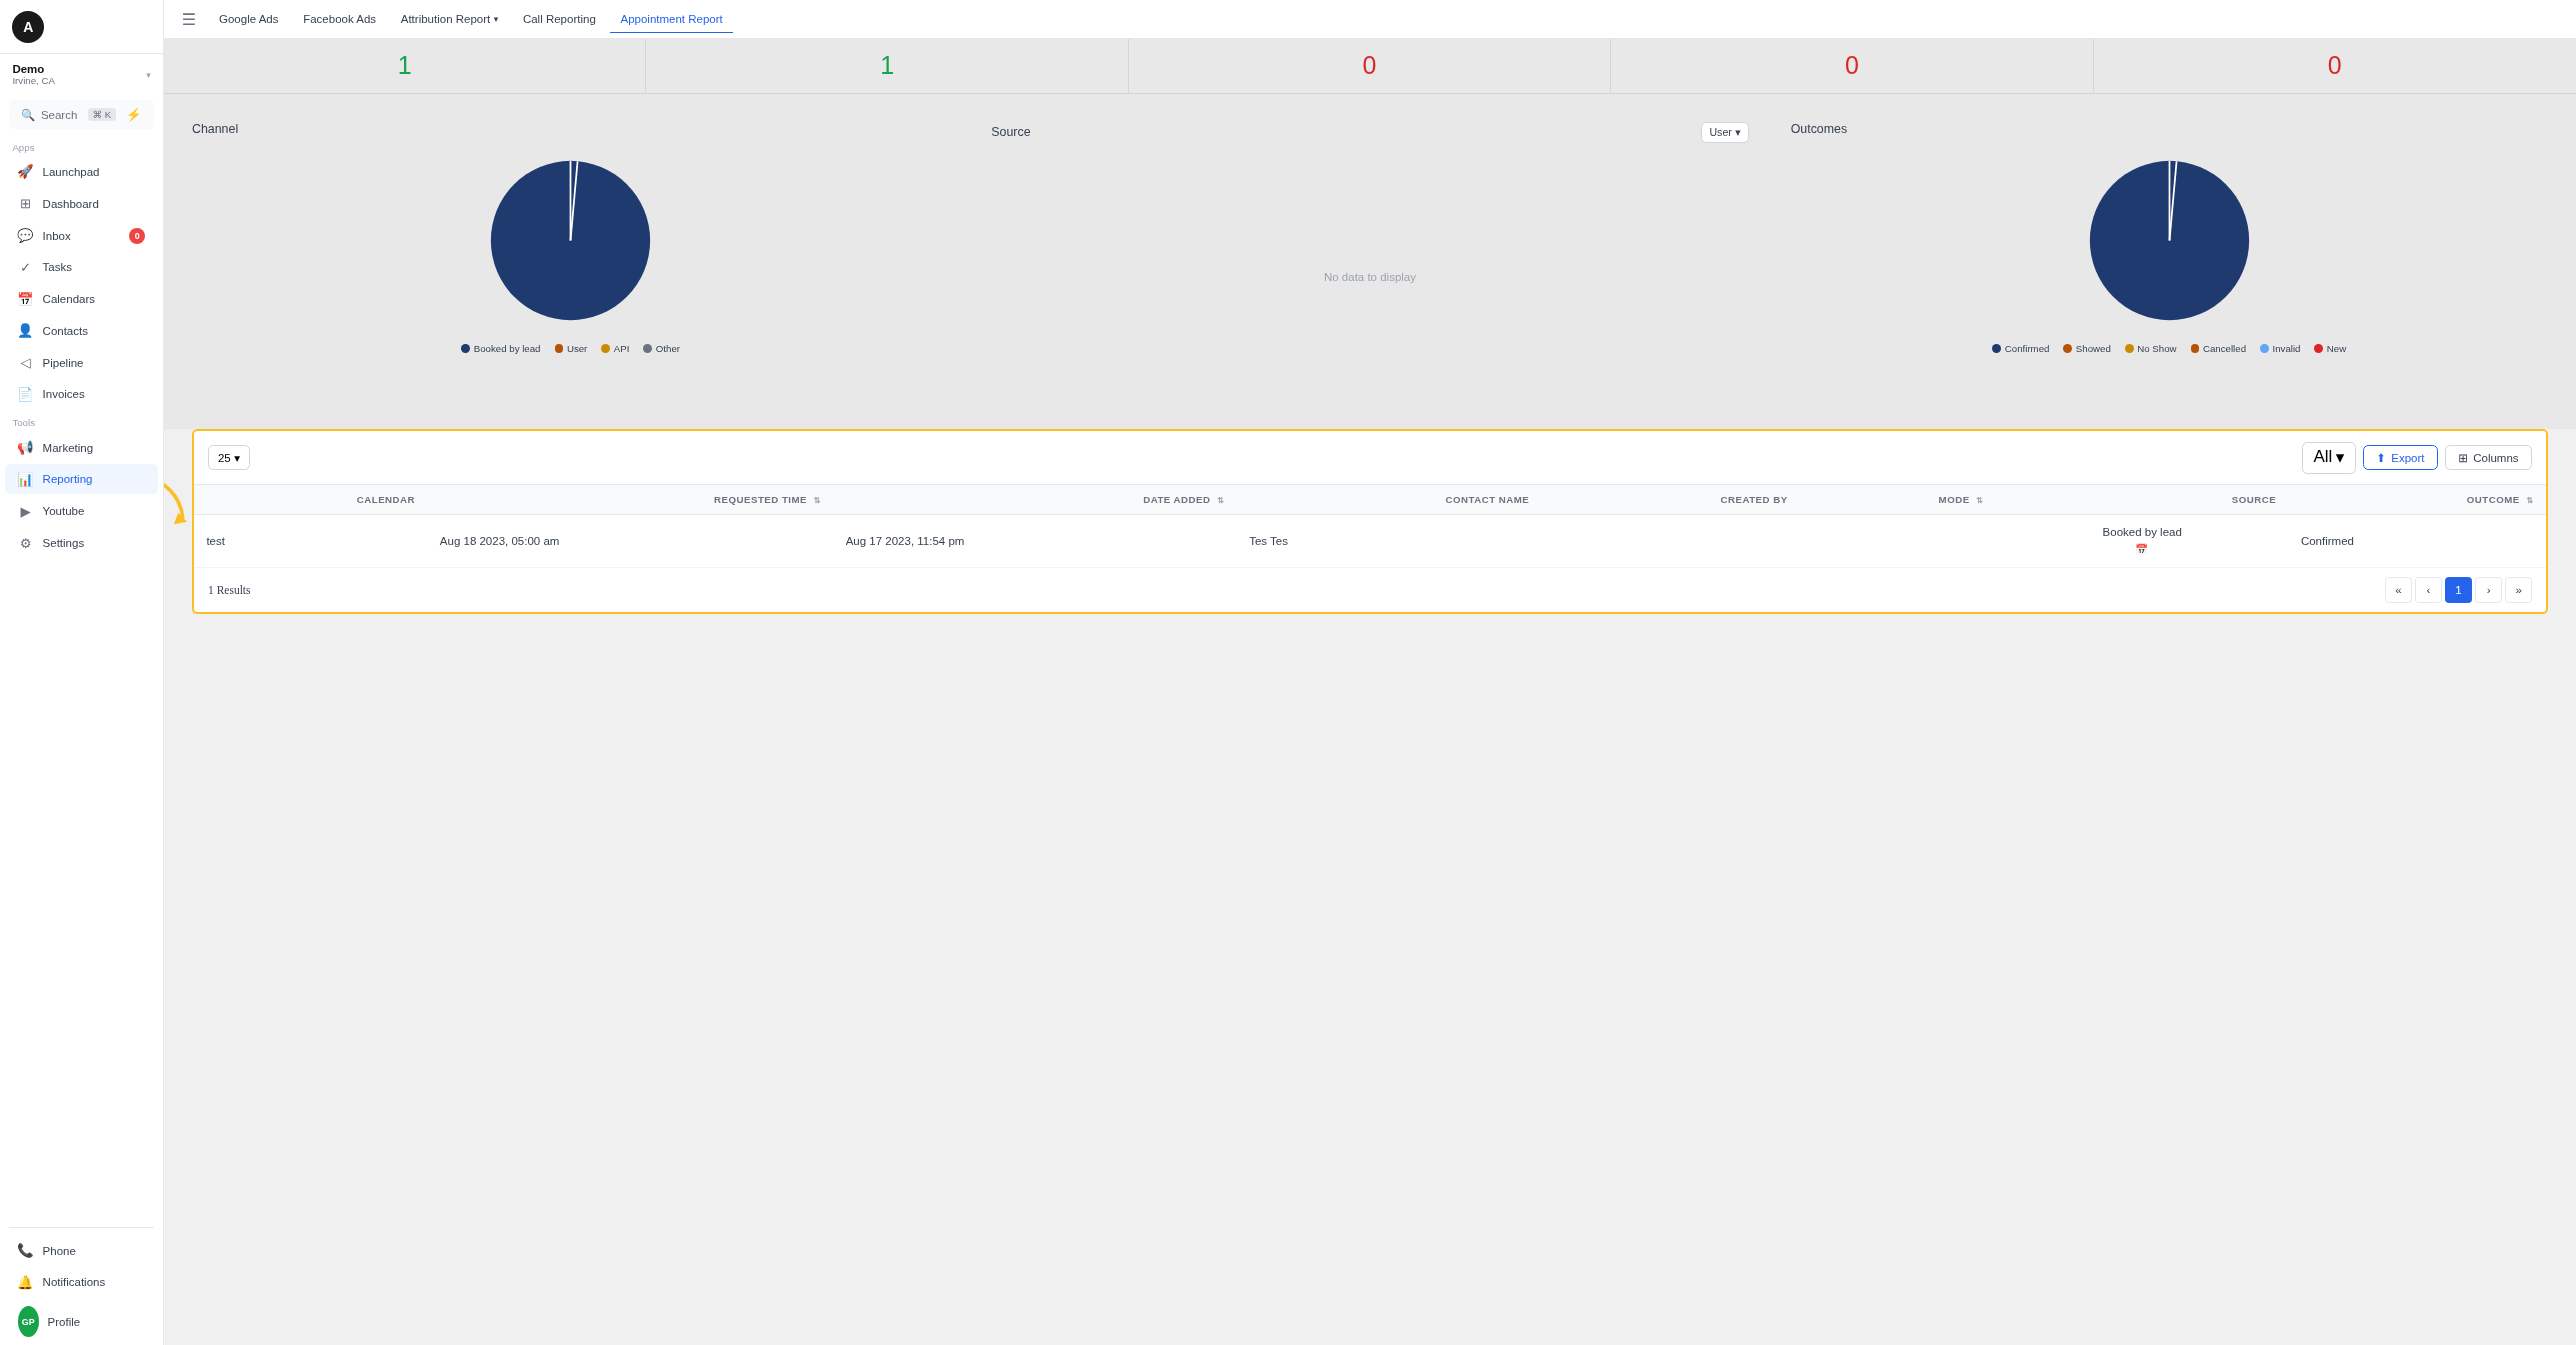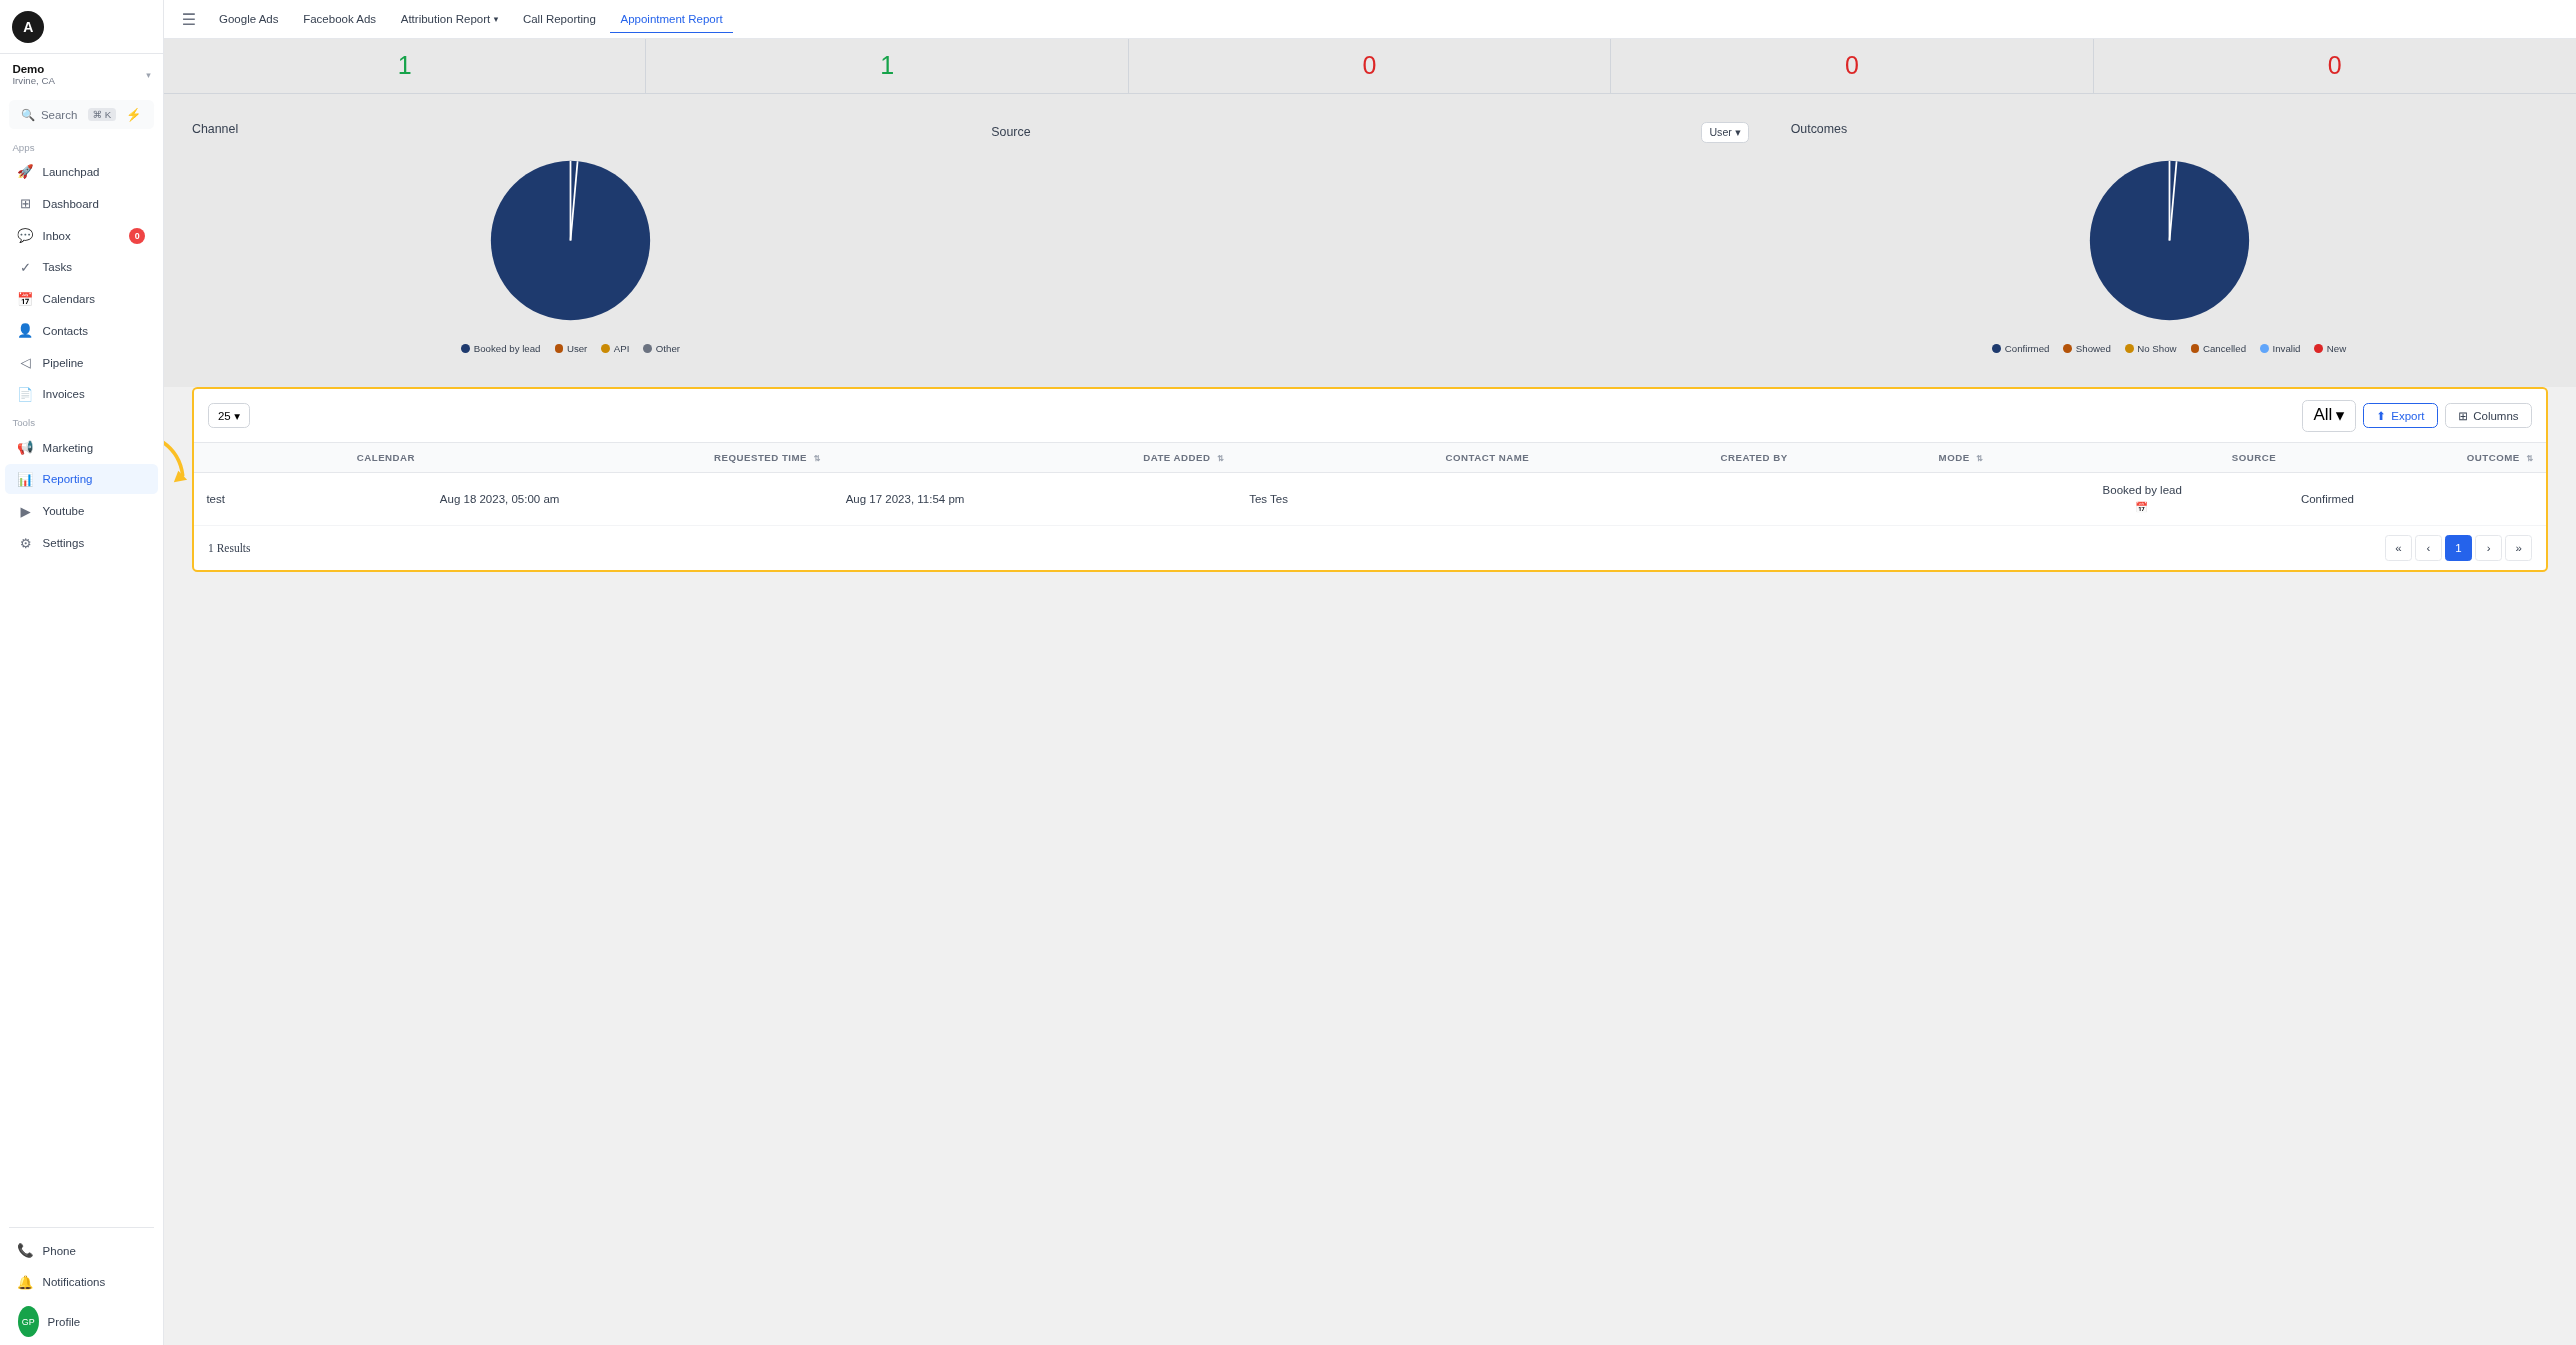--- a/index.html
+++ b/index.html
@@ -309,21 +309,21 @@
 
   <div class="sidebar-item">
     <span class="sidebar-item-icon">📞</span>
     <span>Phone</span>
   </div>
   <div class="sidebar-item">
     <span class="sidebar-item-icon">🔔</span>
     <span>Notifications</span>
   </div>
   <div class="sidebar-item">
-    <div style="width:21px;height:31px;background:#16a34a;border-radius:50%;display:flex;align-items:center;justify-content:center;color:#fff;font-size:8.9px;font-weight:400;">GP</div>
+    <div style="width:21px;height:31px;background:#16a34a;border-radius:50%;display:flex;align-items:center;justify-content:center;color:#fff;font-size:8.9px;font-weight:700;">GP</div>
     <span>Profile</span>
   </div>
 </nav>
 
 <div class="main">
 
   <div class="topnav">
     <span class="topnav-hamburger">☰</span>
     <a class="topnav-link">Google Ads</a>
     <a class="topnav-link">Facebook Ads</a>
@@ -390,20 +390,23 @@
         </div>
       </div>
 
       <div class="chart-card">
         <div style="display:flex;align-items:center;justify-content:space-between;margin-bottom:10.6px;">
           <div class="chart-title" style="margin-bottom:0;">Source</div>
           <div class="dropdown-select">
             <span>User</span>
             <span>▾</span>
           </div>
+        </div>
+        <div class="chart-area" style="min-height:248px;">
+          <span class="no-data">No data to display</span>
         </div>
       </div>
 
       <div class="chart-card">
         <div class="chart-title">Outcomes</div>
         <div class="chart-area">
           <div class="pie-chart-container">
             <svg viewBox="0 0 200 200" width="177" height="177">
               <circle cx="100" cy="100" r="90" fill="#1e3a6e"></circle>
               <line x1="100" y1="10" x2="100" y2="100" stroke="white" stroke-width="2"></line>

